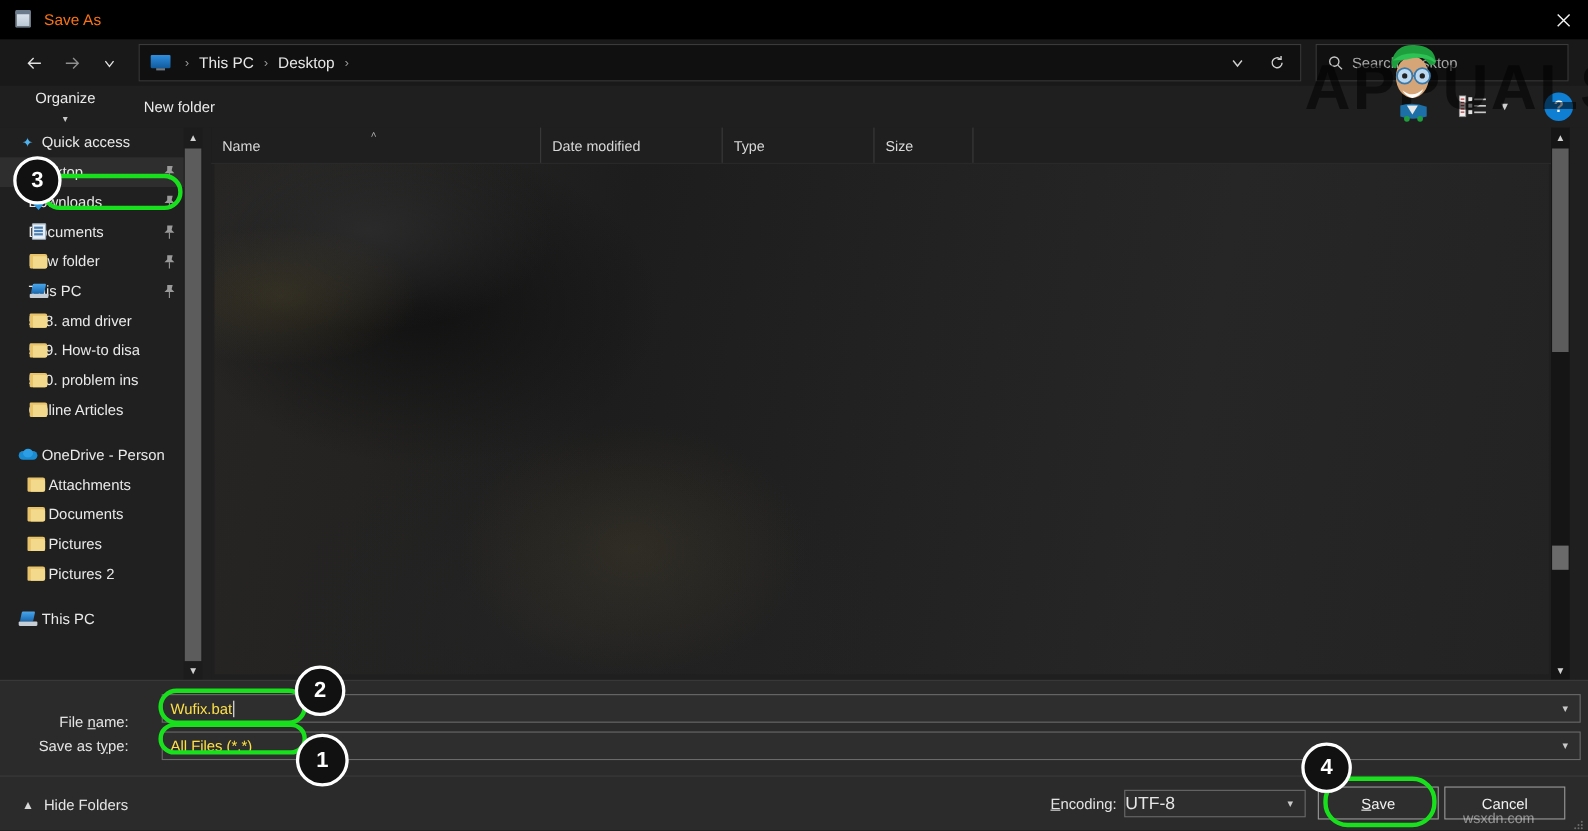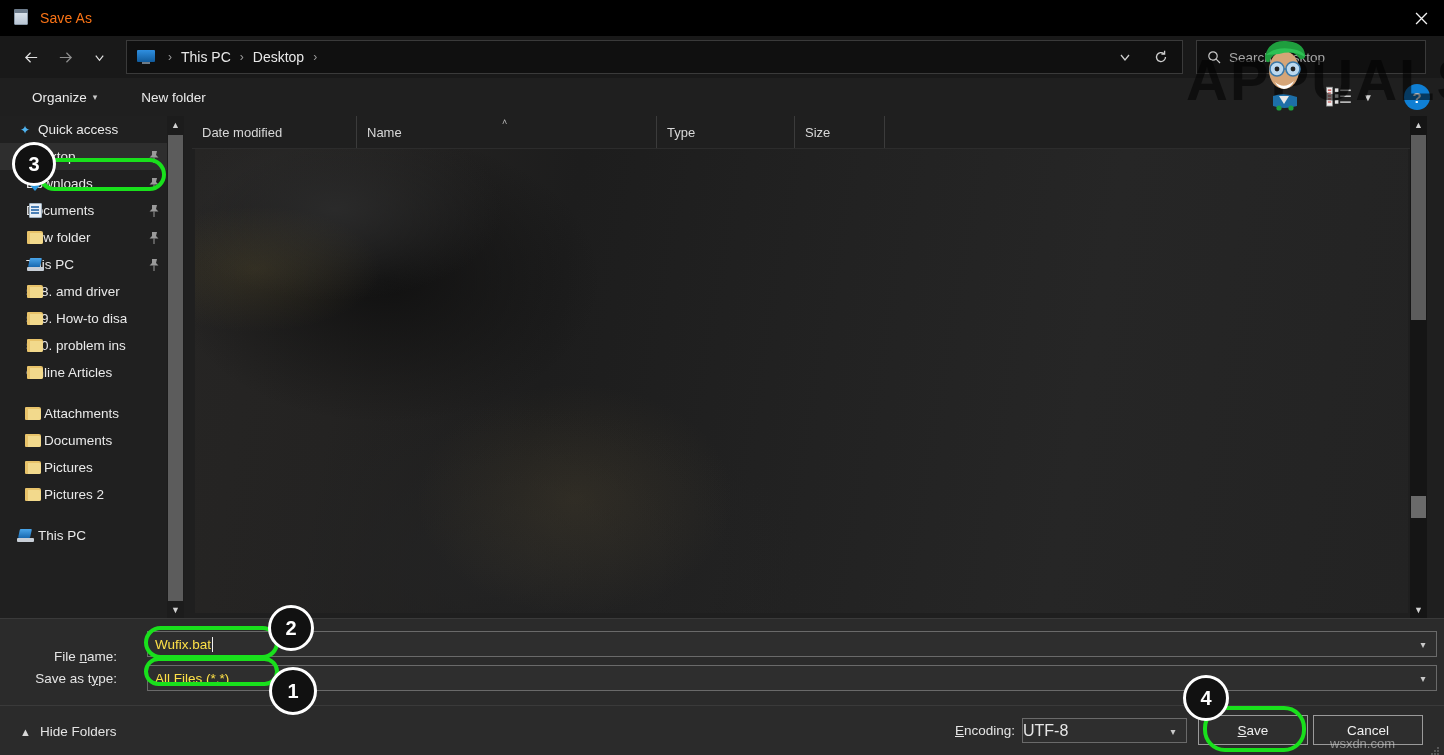--- a/index.html
+++ b/index.html
@@ -36,21 +36,21 @@
   .addr-refresh{position:absolute;right:4px;top:0;height:32px;width:34px;display:flex;align-items:center;justify-content:center;color:#cfcfcf;}
   .addr-drop svg,.addr-refresh svg{width:14px;height:14px;}
   .searchbox{position:absolute;left:1196px;top:40px;width:230px;height:34px;background:#101010;border:1px solid #3a3a3a;box-sizing:border-box;display:flex;align-items:center;}
   .search-icon{margin-left:10px;margin-right:8px;color:#c8c8c8;display:flex;}
   .search-icon svg{width:14px;height:14px;}
   .search-ph{font-size:13.5px;color:#a7a7a7;}
 
   
   .cmdbar{position:absolute;left:0;top:78px;width:1444px;height:38px;background:#1f1f1f;display:flex;align-items:center;}
   .cmd{font-size:13.5px;color:#eaeaea;padding:0 10px;display:flex;align-items:center;gap:6px;}
-  .cmd.organize{margin-left:22px;}
+  .cmd.organize{margin-left:22px;flex-direction:column;}
   .cmd.newfolder{margin-left:24px;}
   .caret-sm{font-size:9px;color:#c9c9c9;}
   .viewmode{position:absolute;right:92px;top:8px;width:26px;height:22px;display:flex;align-items:center;justify-content:center;}
   .viewcaret{position:absolute;right:66px;top:8px;width:20px;height:22px;display:flex;align-items:center;justify-content:center;color:#cfcfcf;font-size:10px;}
   .helpbtn{position:absolute;right:14px;top:6px;width:26px;height:26px;border-radius:50%;background:#0f7fd4;color:#fff;font-size:15px;font-weight:bold;display:flex;align-items:center;justify-content:center;}
 
   
   .content{position:absolute;left:0;top:116px;width:1444px;height:502px;background:#1f1f1f;}
   .sidebar{position:absolute;left:0;top:0;width:174px;height:502px;background:#202020;overflow:hidden;}
   .sb-scroll{position:absolute;left:167px;top:0;width:17px;height:502px;background:#1c1c1c;}
@@ -345,20 +345,29 @@
           <div class="sb-item">
             <span class="sb-ico">
               <span class="folder">
                 <span class="bk"></span>
                 <span class="fr"></span>
               </span>
             </span>
             <span class="sb-lbl">Online Articles</span>
           </div>
           <div class="sb-gap"></div>
+          <div class="sb-item root">
+            <span class="sb-ico">
+              <span class="cloud">
+                <span class="c"></span>
+                <span class="c2"></span>
+              </span>
+            </span>
+            <span class="sb-lbl">OneDrive - Person</span>
+          </div>
           <div class="sb-item lvl2">
             <span class="sb-ico">
               <span class="folder">
                 <span class="bk"></span>
                 <span class="fr"></span>
               </span>
             </span>
             <span class="sb-lbl">Attachments</span>
           </div>
           <div class="sb-item lvl2">
@@ -402,26 +411,26 @@
     </div>
 
     <div class="sb-scroll">
       <div class="sb-arrow">▲</div>
       <div class="sb-thumb"></div>
       <div class="sb-arrow bot">▼</div>
     </div>
 
     <div class="filelist">
       <div class="hdr" id="col-hdr">
-          <div class="hcell" style="width:165px">
-            <span>Date modified</span>
-          </div>
           <div class="hcell" style="width:300px">
             <span>Name</span>
             <span class="sortcaret">˄</span>
+          </div>
+          <div class="hcell" style="width:165px">
+            <span>Date modified</span>
           </div>
           <div class="hcell" style="width:138px">
             <span>Type</span>
           </div>
           <div class="hcell" style="width:90px">
             <span>Size</span>
           </div>
         </div>
       <div class="blurarea"></div>
       <div class="fl-scroll">

